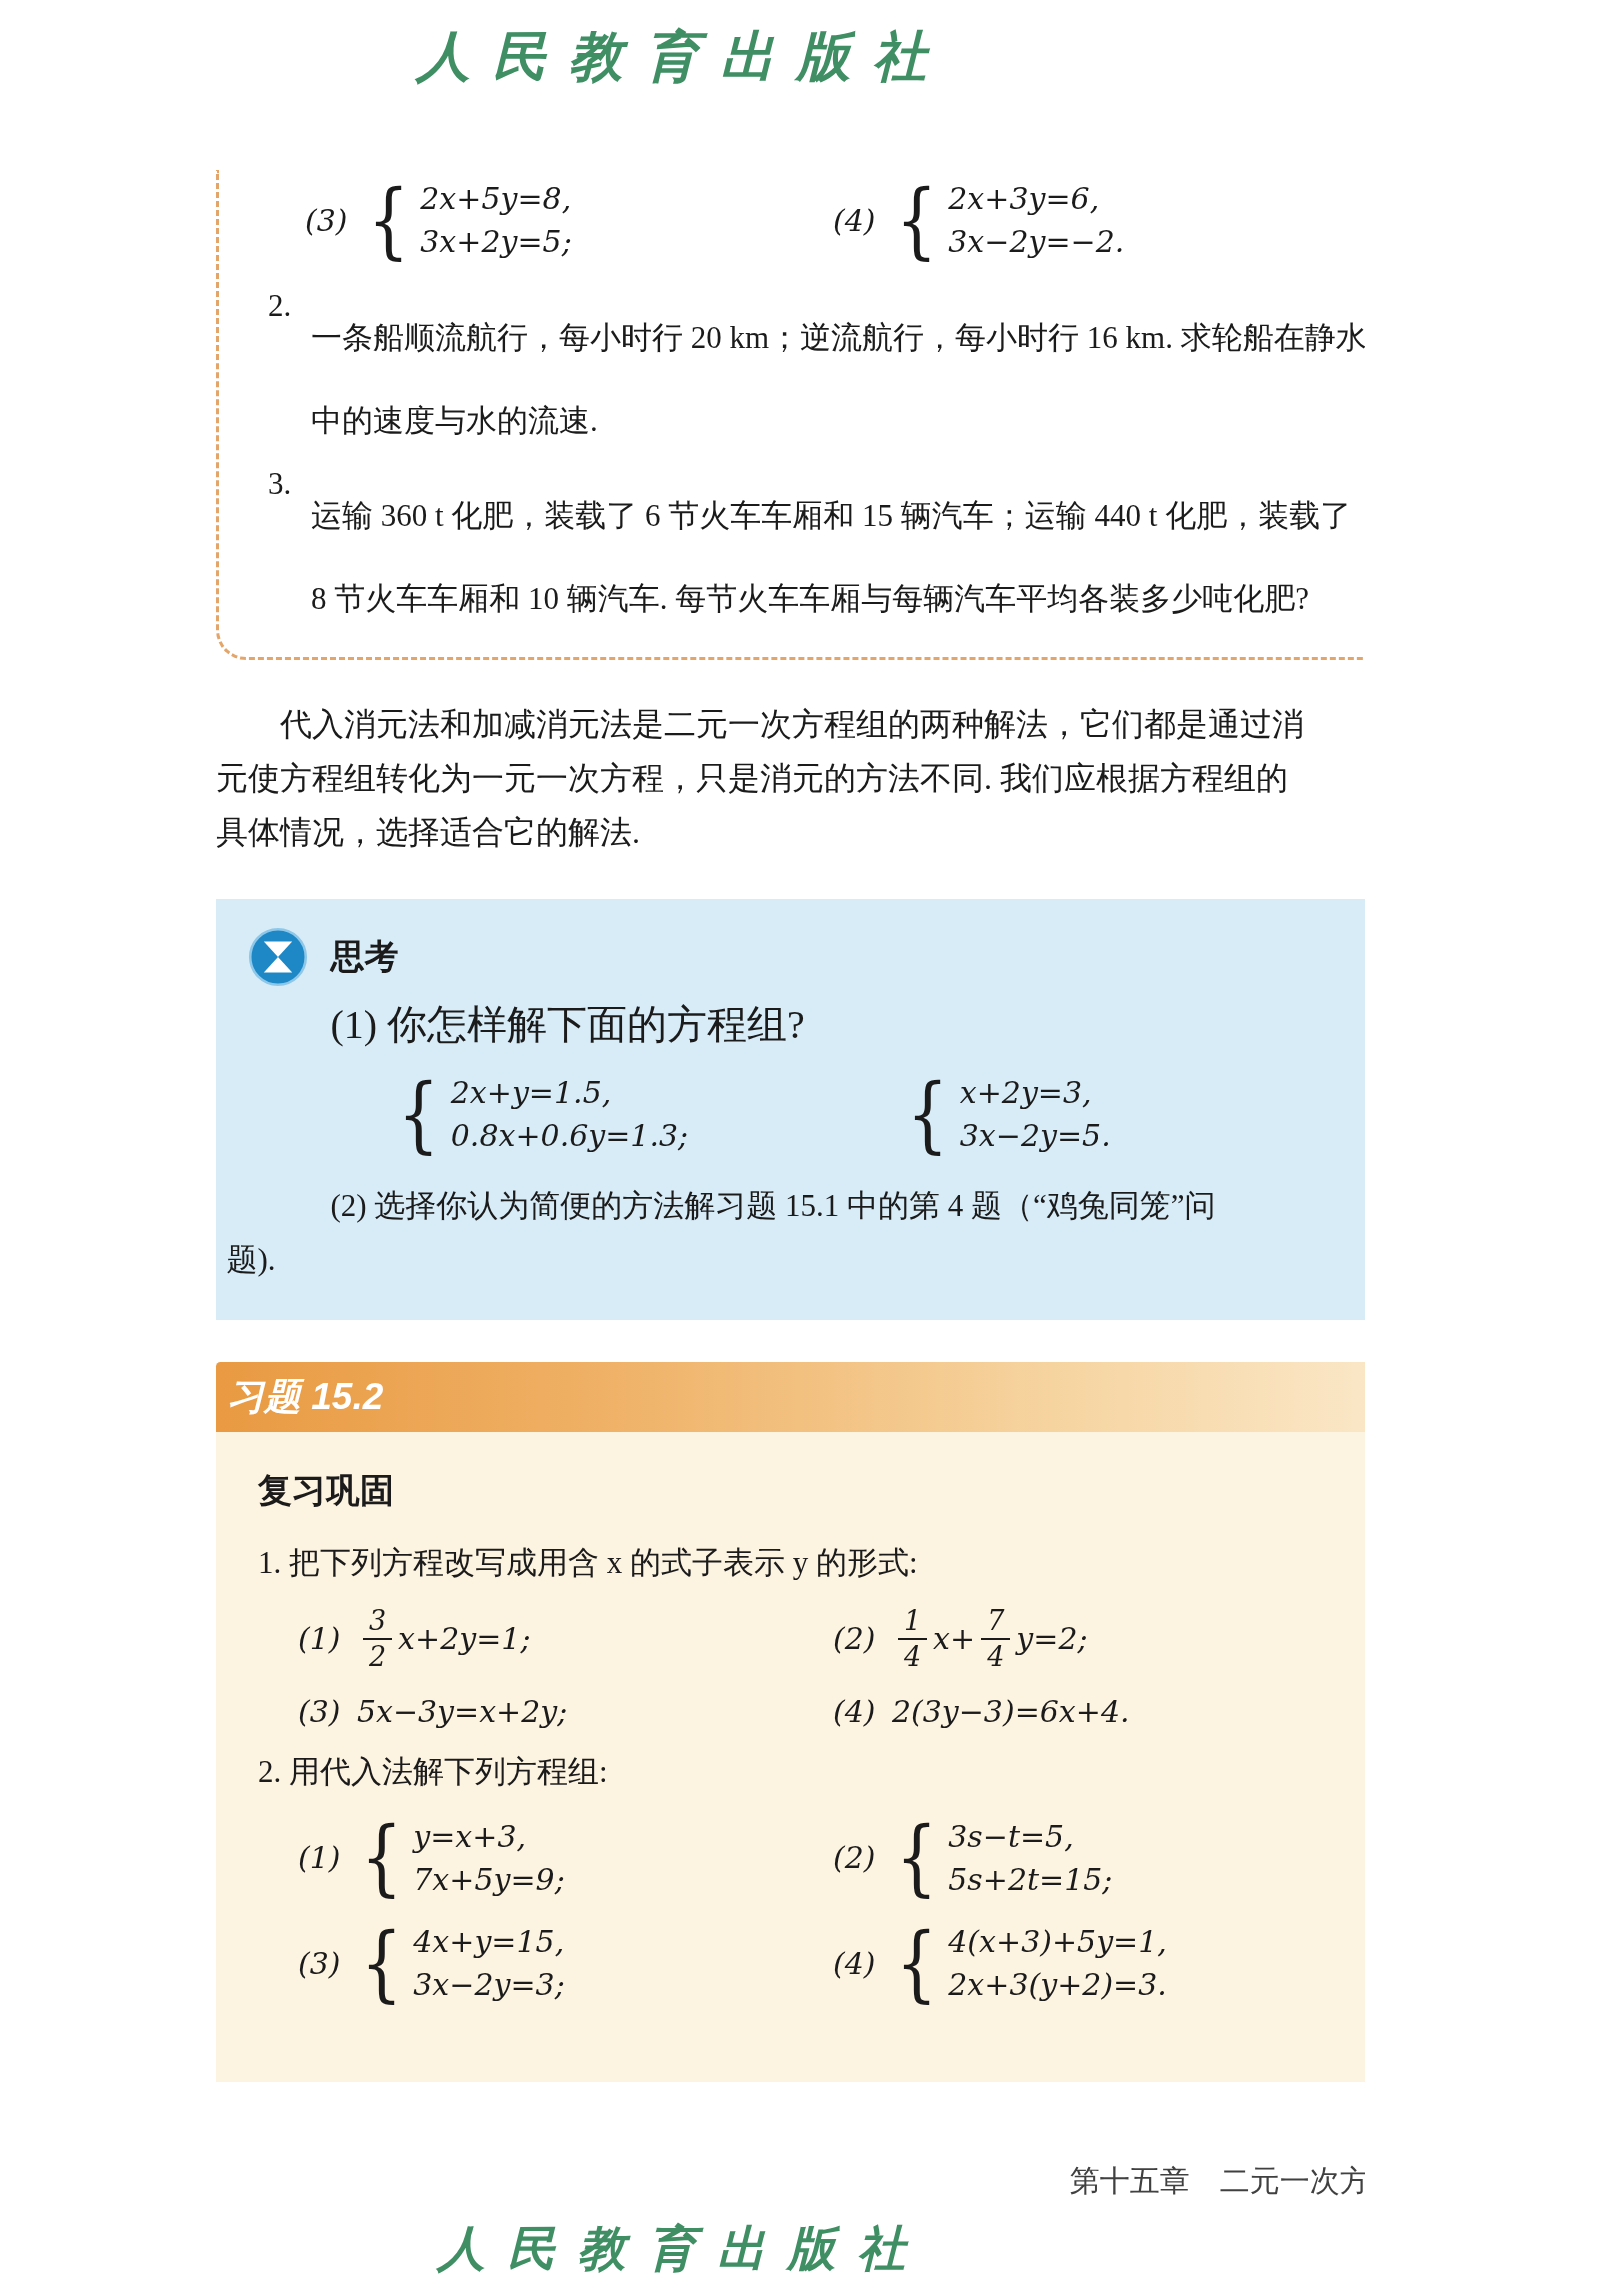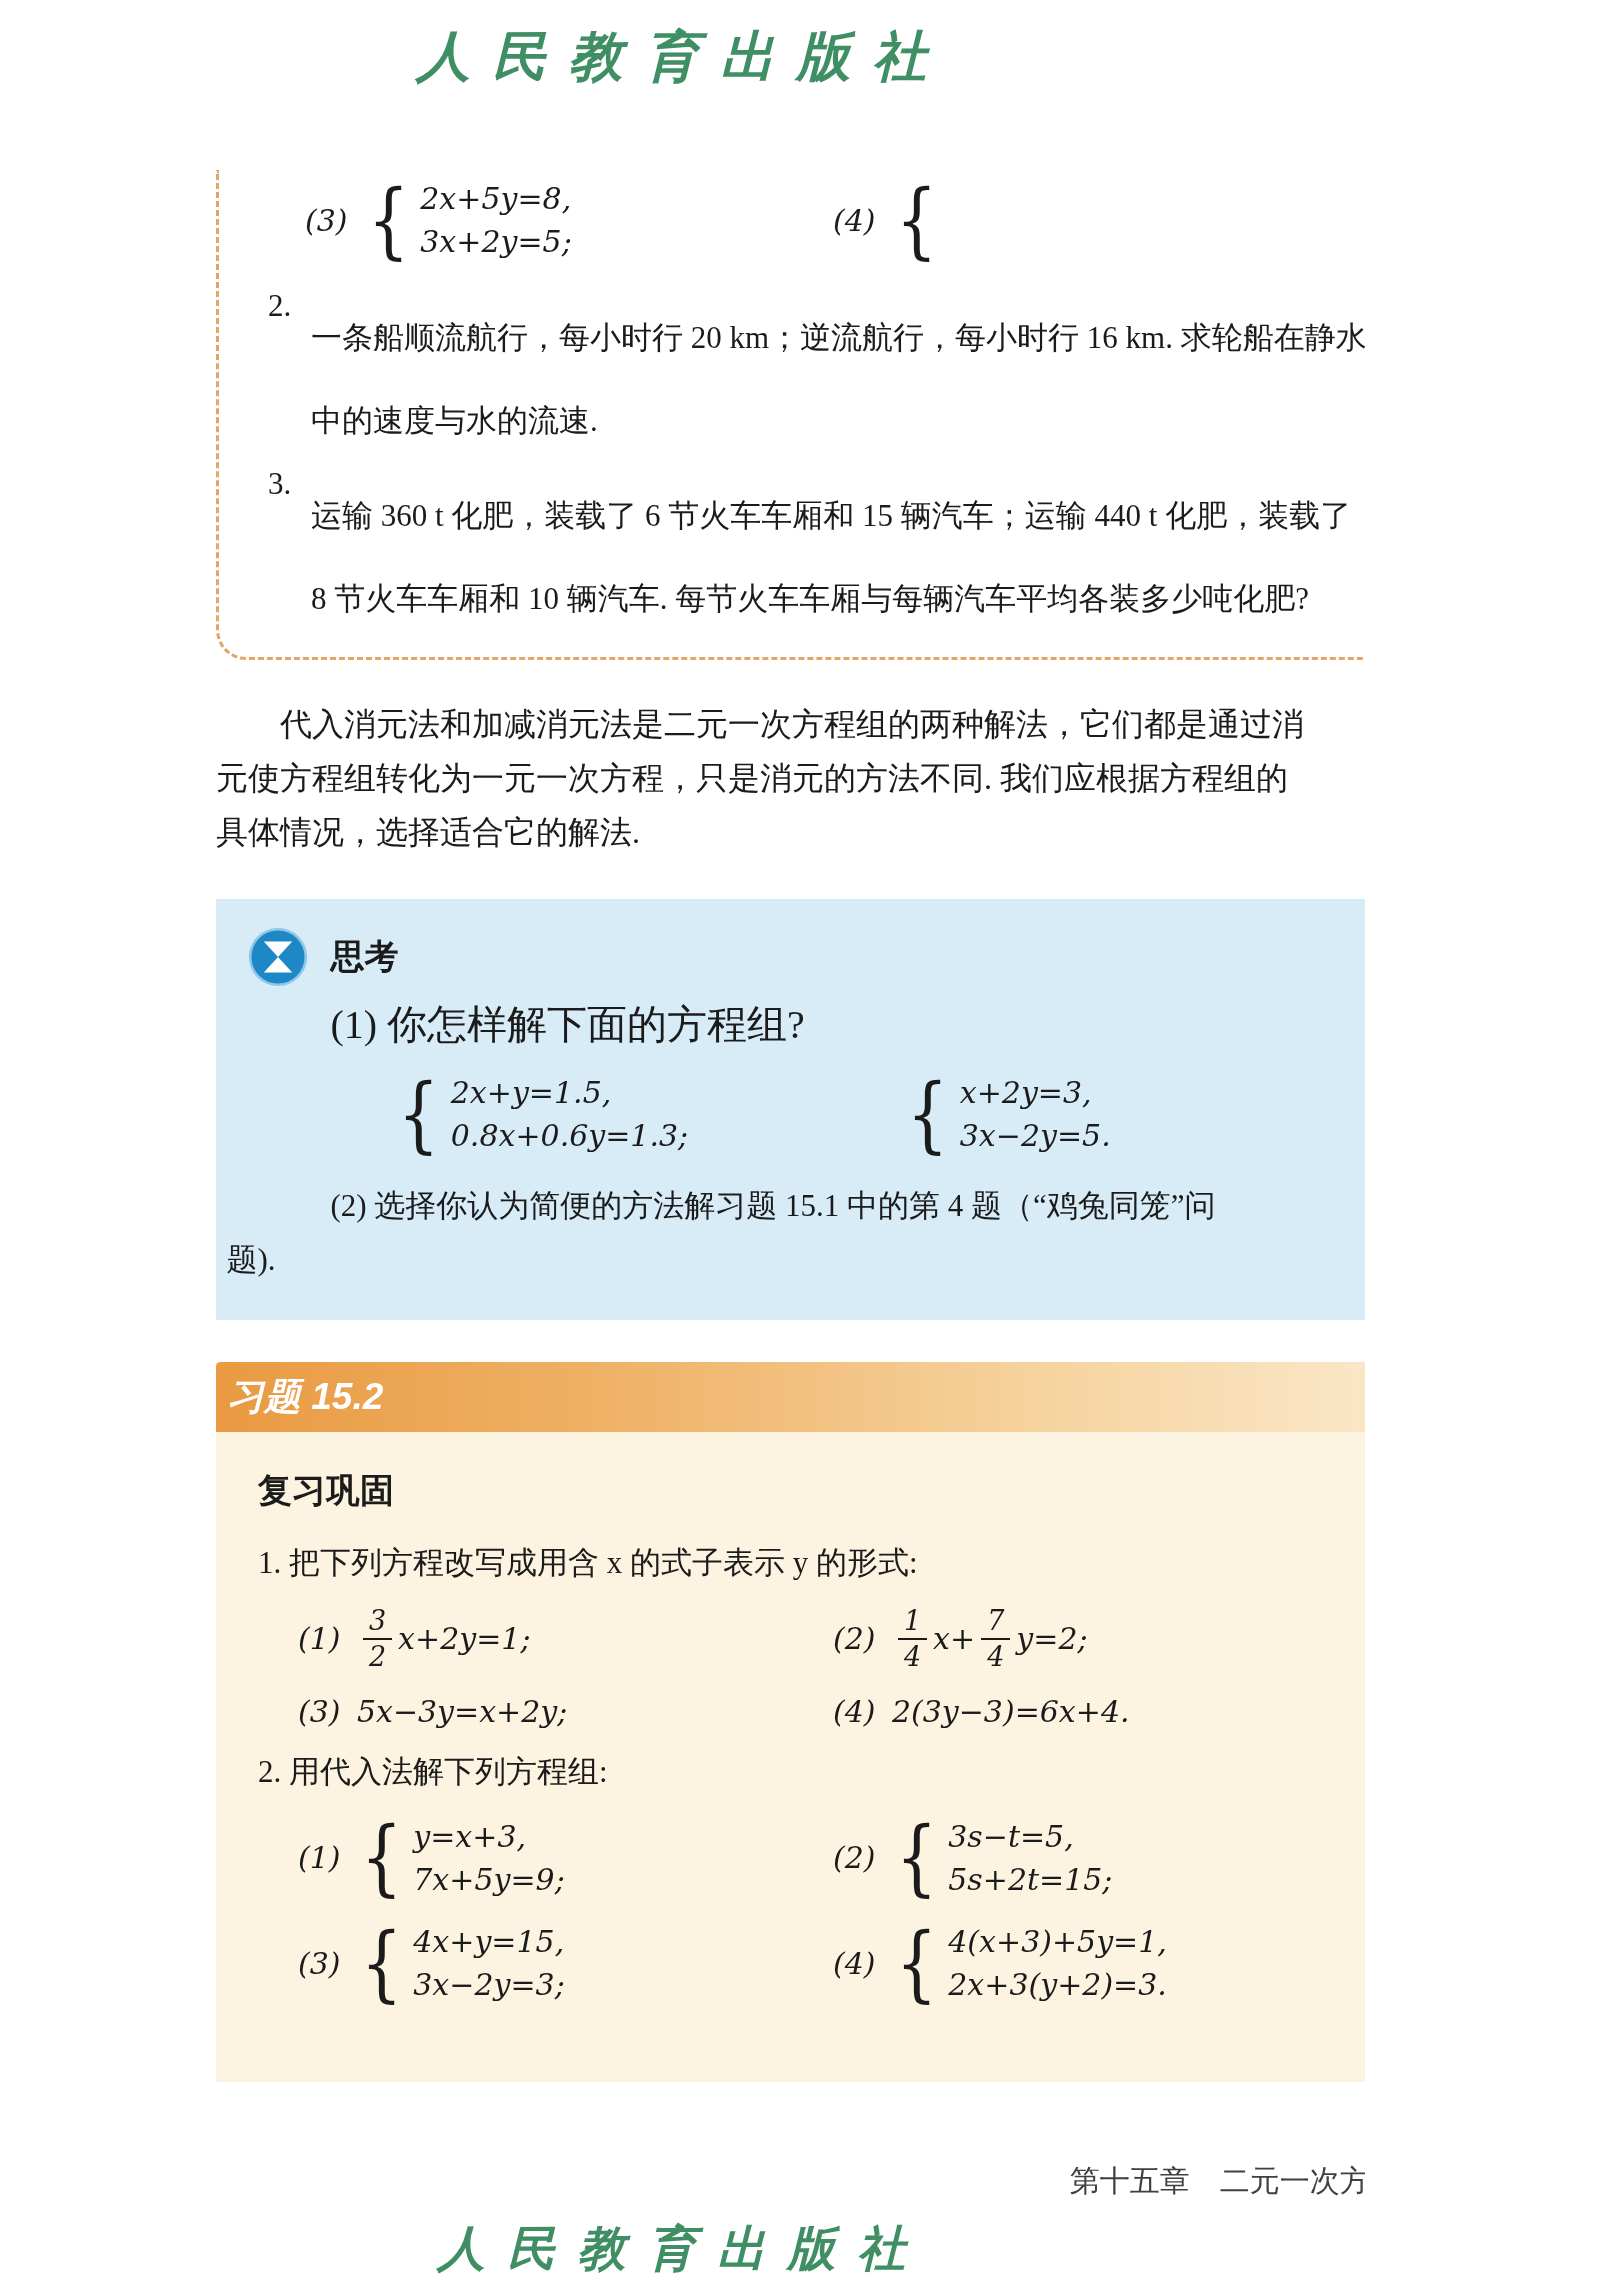--- a/index.html
+++ b/index.html
@@ -127,20 +127,24 @@
           <span class="item-label math">(3)</span>
           <span class="brace">{</span>
           <span class="sys-lines math">
             <span>2x+5y=8,</span>
             <span>3x+2y=5;</span>
           </span>
         </div>
         <div class="sys-item">
           <span class="item-label math">(4)</span>
           <span class="brace">{</span>
+          <span class="sys-lines math">
+            <span>2x+3y=6,</span>
+            <span>3x−2y=−2.</span>
+          </span>
         </div>
       </div>
 
       <div class="numbered">
         <span class="num">2.</span>
         <span class="lines">
           <span>一条船顺流航行，每小时行 20 km；逆流航行，每小时行 16 km. 求轮船在静水</span>
           <span>中的速度与水的流速.</span>
         </span>
       </div>

